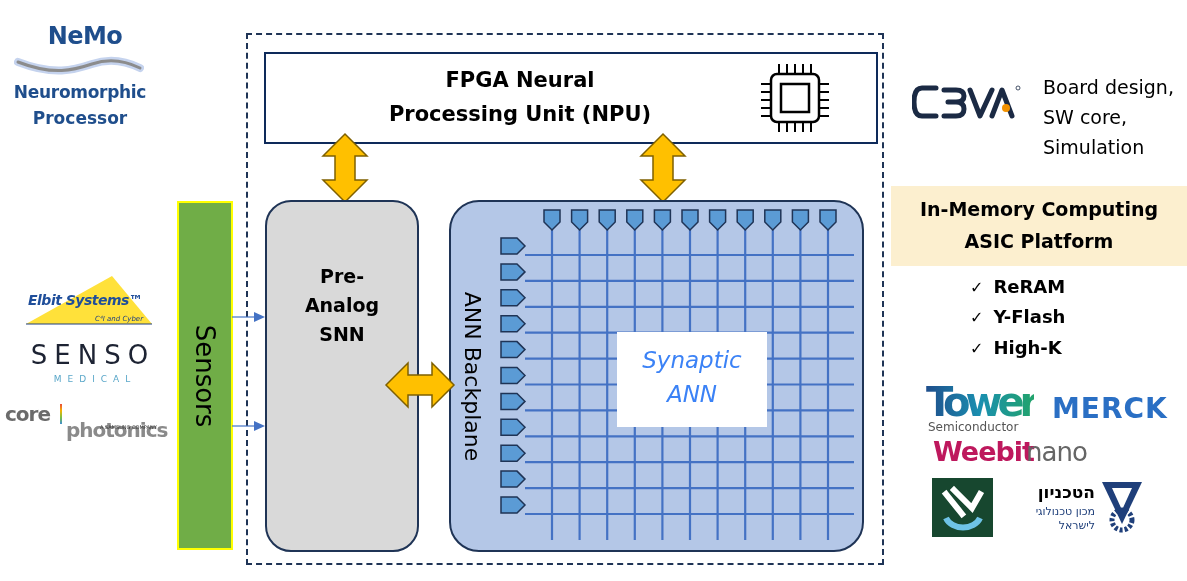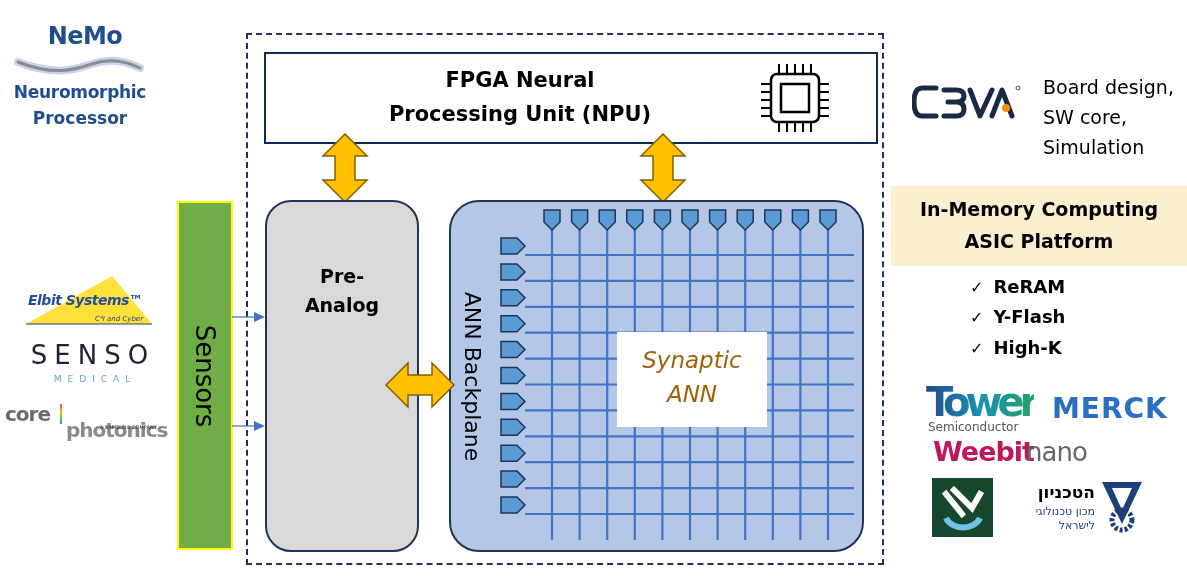--- a/index.html
+++ b/index.html
@@ -38,21 +38,21 @@
   
   #pre { left:265px; top:200px; width:154px; height:352px; background:#d9d9d9; border:2px solid #1f3456; border-radius:26px; box-sizing:border-box; }
   #pre-text { left:265px; top:262px; width:154px; text-align:center; font-size:19px; font-weight:bold; font-family:"DejaVu Sans", sans-serif; line-height:29px; color:#000;}
 
   
   #ann { left:449px; top:200px; width:415px; height:352px; background:#b4c7e7; border:2px solid #1f3456; border-radius:30px; box-sizing:border-box; }
   #ann-label { left:449px; top:200px; width:48px; height:352px; display:flex; align-items:center; justify-content:center; }
   #ann-label span { transform:rotate(90deg); font-size:22px; font-family:"DejaVu Sans", sans-serif; color:#000; white-space:nowrap; }
 
   #synaptic { left:617px; top:332px; width:150px; height:95px; background:#fff; }
-  #synaptic-text { left:617px; top:343px; width:150px; text-align:center; font-size:23px; font-style:italic; font-family:"DejaVu Sans", sans-serif; line-height:34px; color:#a16207;}
+  #synaptic-text { left:617px; top:343px; width:150px; text-align:center; font-size:23px; font-style:italic; font-family:"DejaVu Sans", sans-serif; line-height:34px; color:#3b82f6;}
 
   
   #ceva-logo { left:912px; top:84px; }
   #ceva-desc { left:1043px; top:72px; font-size:19px; font-family:"DejaVu Sans", sans-serif; line-height:30px; color:#000;}
   #imc-box { left:891px; top:186px; width:296px; height:80px; background:#fcefcf; }
   #imc-l1 { left:891px; top:198px; width:296px; text-align:center; font-size:19px; font-weight:bold; font-family:"DejaVu Sans", sans-serif; color:#000;}
   #imc-l2 { left:891px; top:230px; width:296px; text-align:center; font-size:19px; font-weight:bold; font-family:"DejaVu Sans", sans-serif; color:#000;}
   .check-item { left:970px; font-size:18px; font-weight:bold; font-family:"DejaVu Sans", sans-serif; color:#000; }
   .check-item .ck { font-weight:normal; margin-right:10px; font-size:16px; }
 
@@ -142,20 +142,21 @@
   <path d="M25 2 L47 24 L35 24 L35 48 L47 48 L25 70 L3 48 L15 48 L15 24 L3 24 Z" fill="#ffc000" stroke="#7f6000" stroke-width="1.5"></path>
 </svg>
 <svg class="abs" style="left:638px;top:132px" width="50" height="72">
   <path d="M25 2 L47 24 L35 24 L35 48 L47 48 L25 70 L3 48 L15 48 L15 24 L3 24 Z" fill="#ffc000" stroke="#7f6000" stroke-width="1.5"></path>
 </svg>
 
 <div class="abs" id="pre"></div>
 <div class="abs" id="pre-text">
   <div>Pre-</div>
   <div>Analog</div>
+  <div>SNN</div>
 </div>
 
 <div class="abs" id="ann"></div>
 <svg class="abs" id="ann-grid" style="left:449px;top:200px" width="415" height="352">
     <line x1="76" y1="55" x2="405" y2="55" stroke="#4472c4" stroke-width="2.2"></line>
     <line x1="76" y1="80.9" x2="405" y2="80.9" stroke="#4472c4" stroke-width="2.2"></line>
     <line x1="76" y1="106.8" x2="405" y2="106.8" stroke="#4472c4" stroke-width="2.2"></line>
     <line x1="76" y1="132.7" x2="405" y2="132.7" stroke="#4472c4" stroke-width="2.2"></line>
     <line x1="76" y1="158.6" x2="405" y2="158.6" stroke="#4472c4" stroke-width="2.2"></line>
     <line x1="76" y1="184.5" x2="405" y2="184.5" stroke="#4472c4" stroke-width="2.2"></line>

